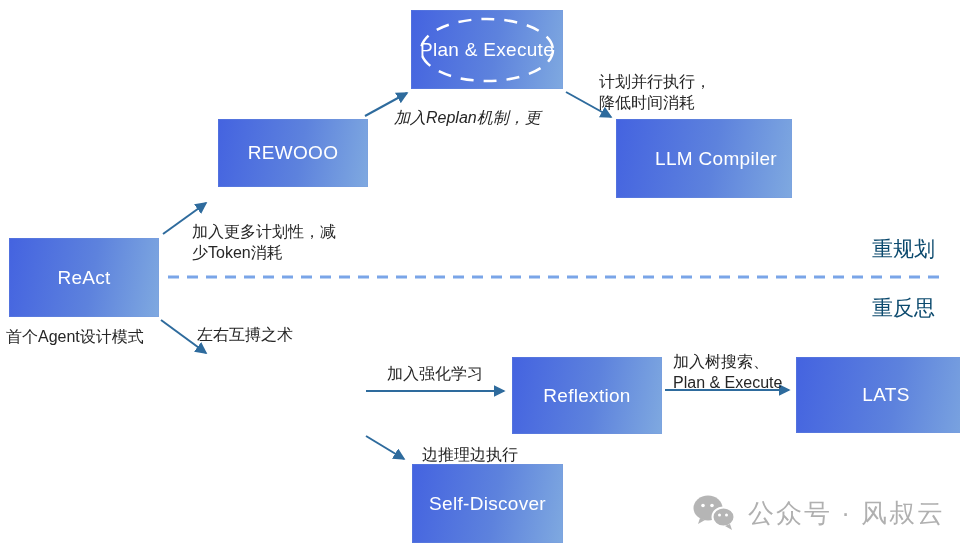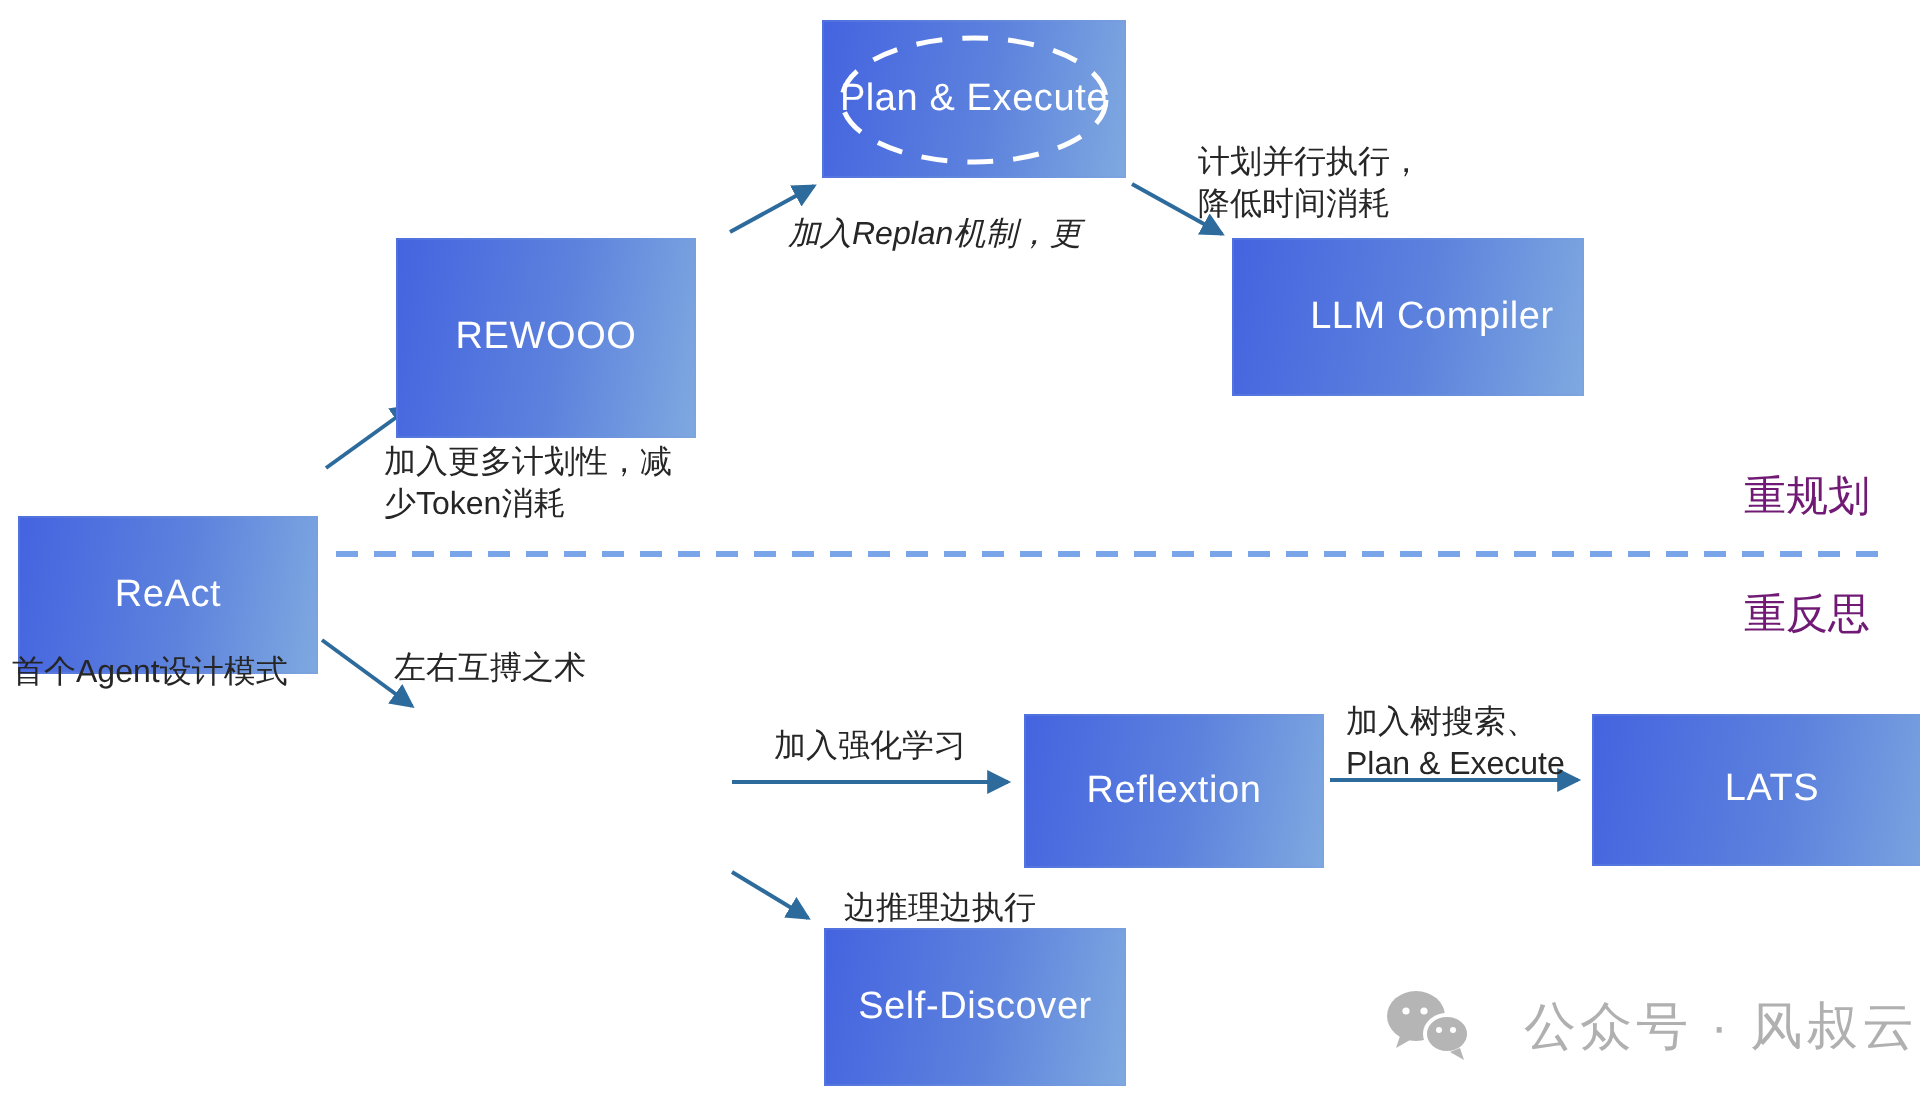--- a/index.html
+++ b/index.html
@@ -8,52 +8,52 @@
     font-family:"Liberation Sans","DejaVu Sans",sans-serif;
   }
   
   .node{
     position:absolute;display:flex;align-items:center;justify-content:center;
     background:linear-gradient(100deg,#4463e0 0%,#5d82dd 55%,#7fa9e0 100%);
     color:#ffffff;font-size:19px;font-weight:300;letter-spacing:.3px;
     box-shadow:0 0 0 1px rgba(120,150,220,.25) inset;
   }
   .n-plan{left:411px;top:10px;width:152px;height:79px;}
-  .n-rewooo{left:198px;top:119px;width:150px;height:100px;align-items:center;}
+  .n-rewooo{left:218px;top:119px;width:150px;height:68px;align-items:center;}
   .n-llm{left:616px;top:119px;width:152px;height:79px;padding-left:24px;}
-  .n-react{left:9px;top:238px;width:150px;height:79px;margin-top:20px;}
+  .n-react{left:9px;top:238px;width:150px;height:79px;}
   .n-basic{left:212px;top:356px;width:151px;height:79px;}
   .n-reflex{left:512px;top:357px;width:150px;height:77px;}
   .n-lats{left:796px;top:357px;width:180px;height:76px;}
   .n-self{left:412px;top:464px;width:151px;height:79px;}
   .ellipse-wrap{position:absolute;left:0;top:0;width:100%;height:100%;pointer-events:none;}
   .node .lbl{position:relative;z-index:2;}
   
   .ann{
     position:absolute;color:#262626;font-size:16px;line-height:21px;white-space:nowrap;
   }
   .a-rewooo-plan{left:394px;top:107px;font-style:italic;}
   .a-plan-llm{left:599px;top:71px;}
   .a-react-rewooo{left:192px;top:221px;}
   .a-react-caption{left:6px;top:326px;}
   .a-react-basic{left:197px;top:324px;}
   .a-basic-reflex{left:387px;top:363px;}
   .a-reflex-lats{left:673px;top:351px;}
   .a-basic-self{left:422px;top:444px;}
   
   .section-label{
-    position:absolute;color:#701a75;font-size:21px;line-height:24px;white-space:nowrap;
+    position:absolute;color:#0c4a6e;font-size:21px;line-height:24px;white-space:nowrap;
   }
   .s-top{left:872px;top:237px;}
   .s-bottom{left:872px;top:296px;}
   
   #connectors{position:absolute;left:0;top:0;width:960px;height:552px;pointer-events:none;}
   
   .watermark{
-    position:absolute;left:692px;top:493px;display:flex;align-items:center;gap:26px;
+    position:absolute;left:692px;top:493px;display:flex;align-items:center;gap:12px;
     color:#b0b0b0;font-size:26px;letter-spacing:2px;white-space:nowrap;
   }
 </style>
 </head>
 <body>
 
 <div id="canvas">
 
   <svg id="connectors" viewBox="0 0 960 552">
     <defs>

